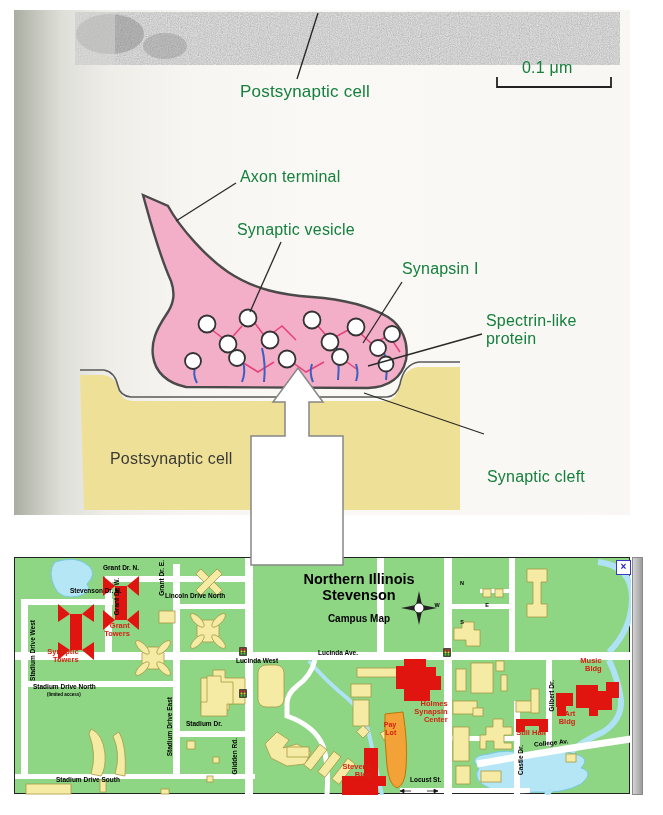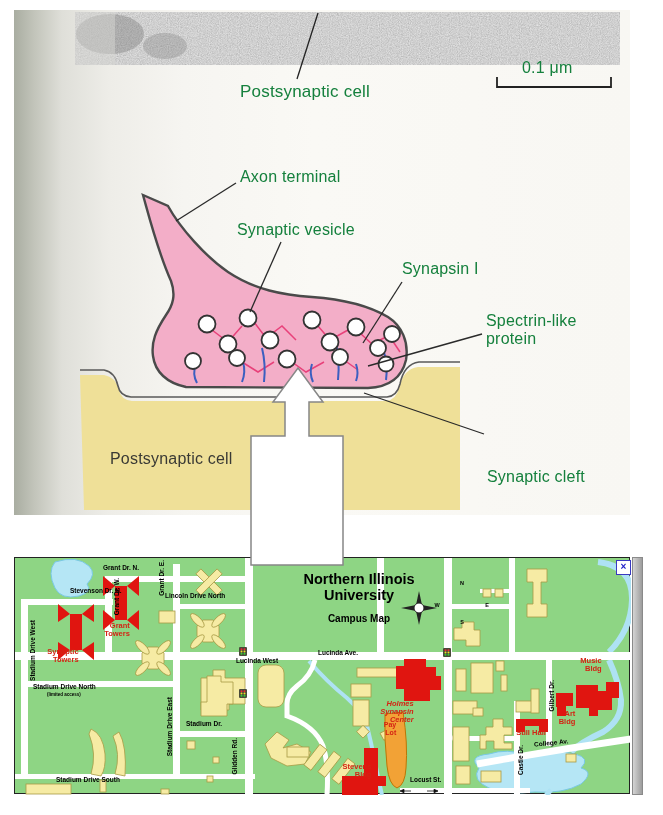--- a/index.html
+++ b/index.html
@@ -293,21 +293,21 @@
         <path d="M412,233 L420,233"></path>
           <polygon points="423,233 419,231.3 419,234.7" fill="#111"></polygon>
       </g>
     </svg>
     <div id="map-close">×</div>
   </div>
 
   <div class="abs" id="scrollbar"></div>
 
   <div class="lbl mtitle cent" style="left:315px;top:571px;">Northern Illinois</div>
-  <div class="lbl mtitle cent" style="left:315px;top:587px;">University</div>
+  <div class="lbl mtitle cent" style="left:315px;top:587px;">Stevenson</div>
   <div class="lbl msub cent" style="left:315px;top:613px;">Campus Map</div>
 
   <div class="lbl compass-letter cent" style="left:418px;top:580px;">N</div>
   <div class="lbl compass-letter cent" style="left:418px;top:619px;">S</div>
   <div class="lbl compass-letter cent" style="left:393px;top:602px;">W</div>
   <div class="lbl compass-letter cent" style="left:443px;top:602px;">E</div>
 
   <div class="lbl rlabel" style="left:103px;top:565px;">Grant Dr. N.</div>
   <div class="lbl rlabel vert" style="left:114px;top:578px;">Grant Dr. W.</div>
   <div class="lbl rlabel vert" style="left:159px;top:560px;">Grant Dr. E.</div>
@@ -328,21 +328,21 @@
   <div class="lbl rlabel" style="left:534px;top:740px;transform:rotate(-6deg);">College Av.</div>
 
   <div class="redlbl" style="left:63px;top:648px;">
     <div>Synaptic</div>
     <div>Towers</div>
   </div>
   <div class="redlbl" style="left:117px;top:622px;">
     <div>Grant</div>
     <div>Towers</div>
   </div>
-  <div class="redlbl" style="left:397px;top:700px;font-style:italic;">
+  <div class="redlbl" style="left:431px;top:700px;">
     <div>Holmes</div>
     <div>Synapsin</div>
     <div>Center</div>
   </div>
   <div class="redlbl" style="left:390px;top:721px;font-size:7px;">
     <div>Pay</div>
     <div>Lot</div>
   </div>
   <div class="redlbl" style="left:357px;top:763px;">
     <div>Stevens</div>

